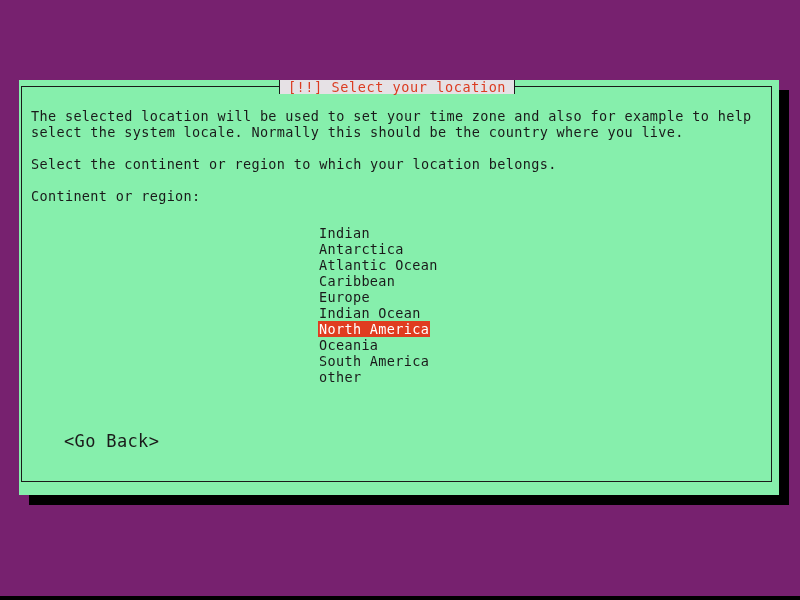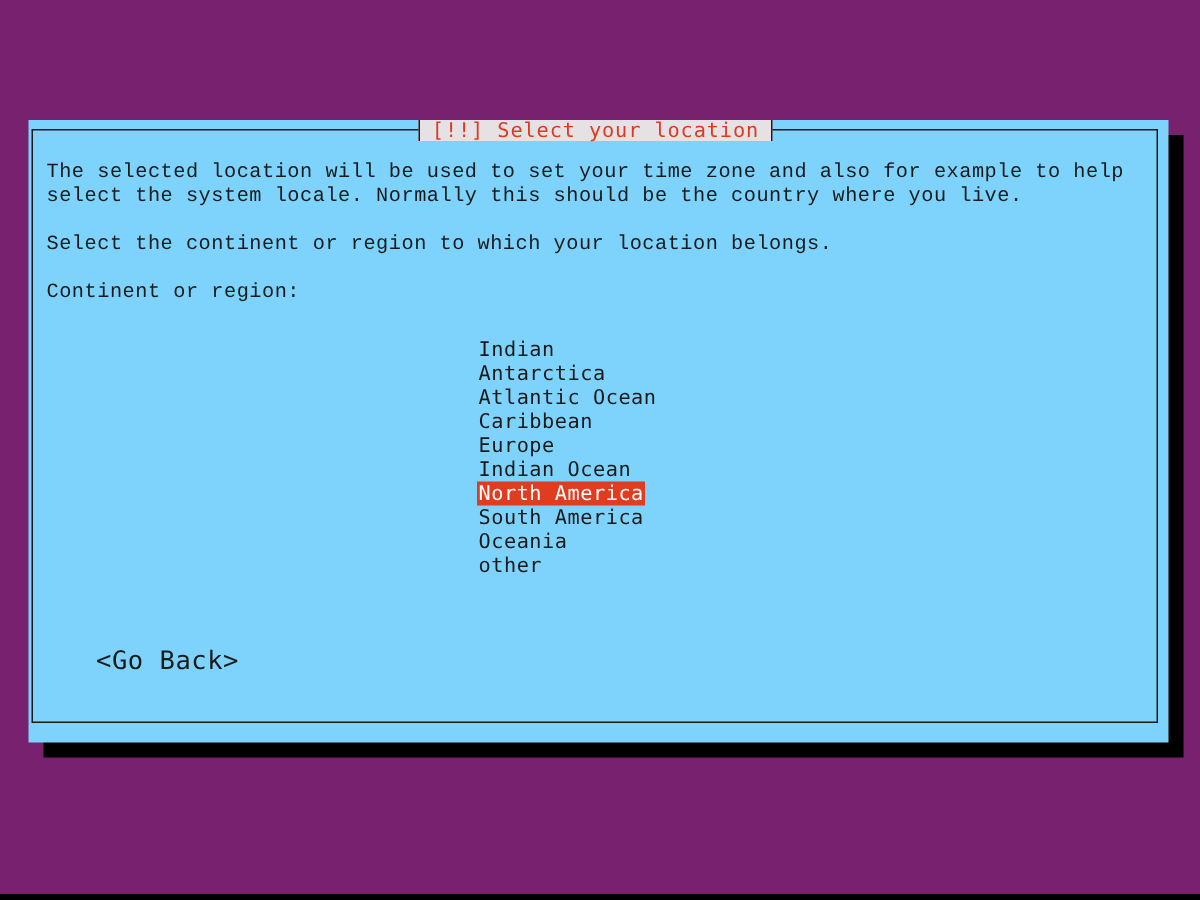--- a/index.html
+++ b/index.html
@@ -26,21 +26,21 @@
     background: #000000;
   }
 
   
   #dialog {
     position: absolute;
     left: 19px;
     top: 80px;
     width: 760px;
     height: 415px;
-    background: #7dd3fc;
+    background: #86efac;
   }
 
   
   #dialog-frame {
     position: absolute;
     left: 2px;
     top: 6px;
     width: 751px;
     height: 396px;
     border: 1px solid #1a1a1a;
@@ -95,21 +95,20 @@
     top: 28px;
     width: 730px;
     color: #1a1a1a;
     font-size: 13.5px;
     line-height: 16px;
     letter-spacing: 0.35px;
   }
   .para {
     white-space: pre-wrap;
     margin: 0;
-    font-family: Liberation Mono, monospace;
   }
   .spacer { height: 16px; }
 
   
   #region-list {
     position: absolute;
     left: 299px;
     top: 145px;
     font-size: 13.5px;
     line-height: 16px;
@@ -207,22 +206,22 @@
     </div>
 
     <div id="region-list">
       <div class="region-row"><span class="region-item">Indian</span></div>
       <div class="region-row"><span class="region-item">Antarctica</span></div>
       <div class="region-row"><span class="region-item">Atlantic Ocean</span></div>
       <div class="region-row"><span class="region-item">Caribbean</span></div>
       <div class="region-row"><span class="region-item">Europe</span></div>
       <div class="region-row"><span class="region-item">Indian Ocean</span></div>
       <div class="region-row"><span class="region-item selected">North America</span></div>
+      <div class="region-row"><span class="region-item">Oceania</span></div>
       <div class="region-row"><span class="region-item">South America</span></div>
-      <div class="region-row"><span class="region-item">Oceania</span></div>
       <div class="region-row"><span class="region-item">other</span></div>
     </div>
 
     <div id="go-back">&lt;Go Back&gt;</div>
 
   </div>
 
   <div id="help-bar">
   </div>
 

